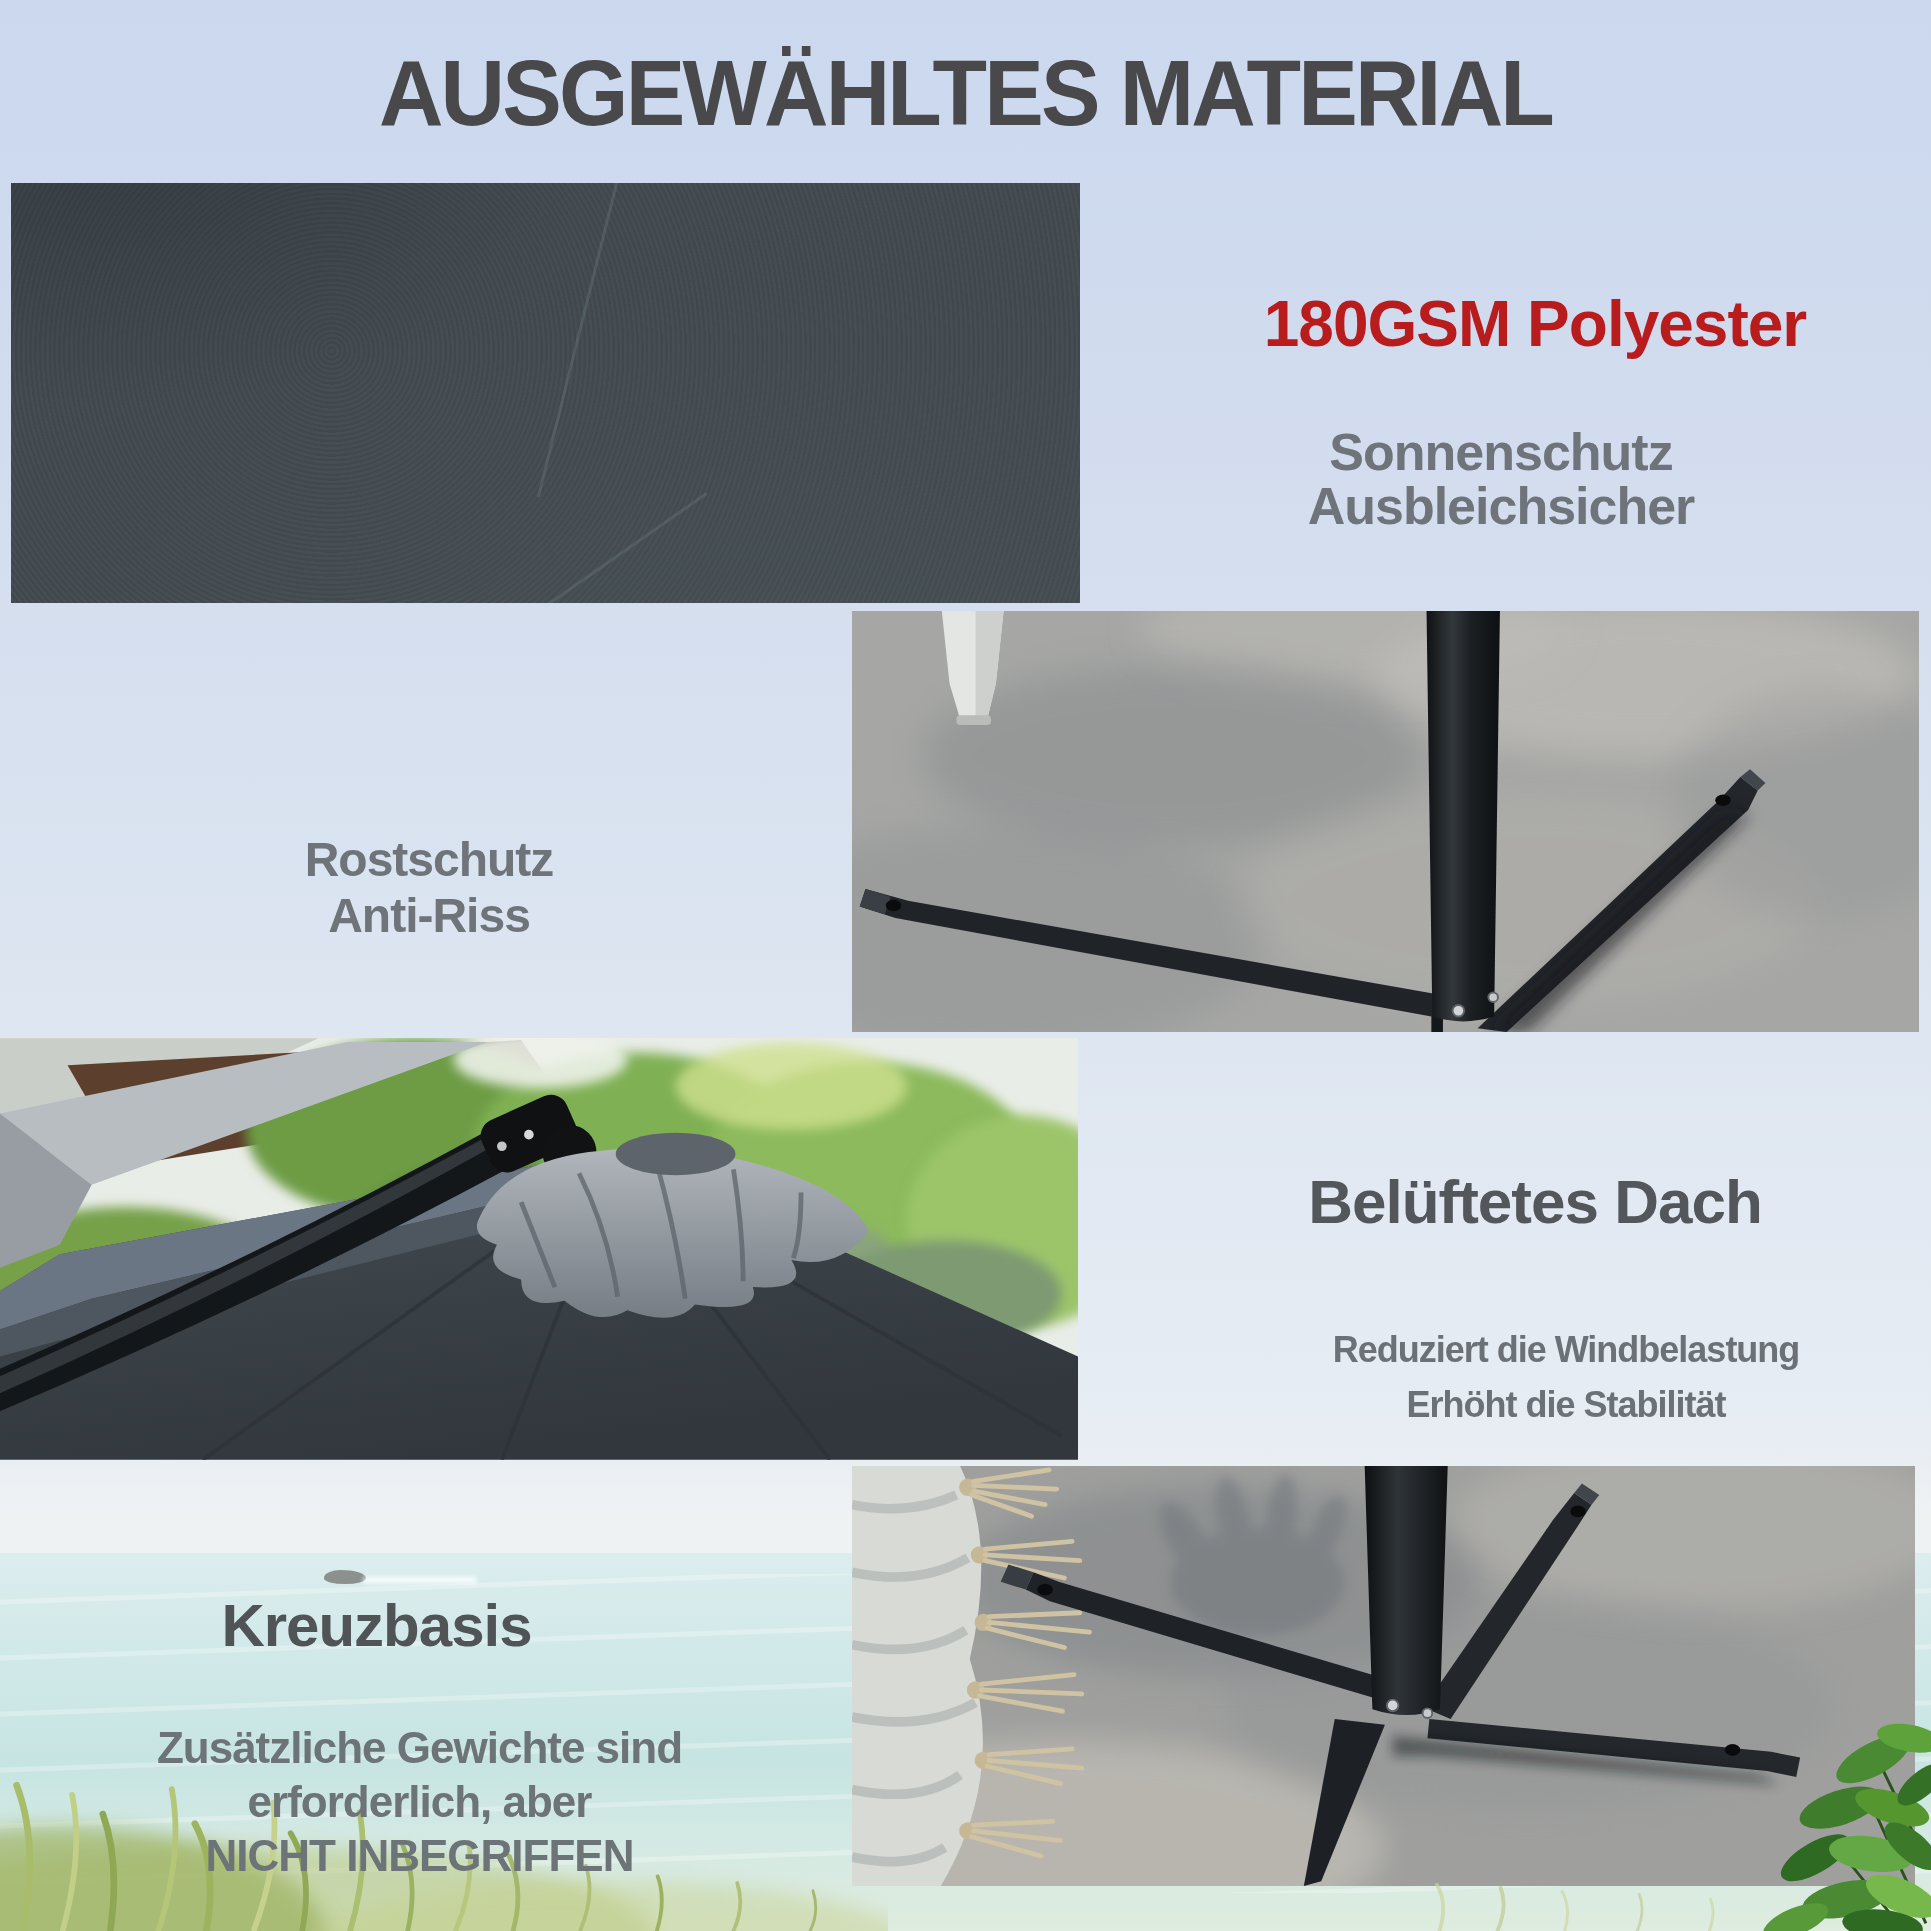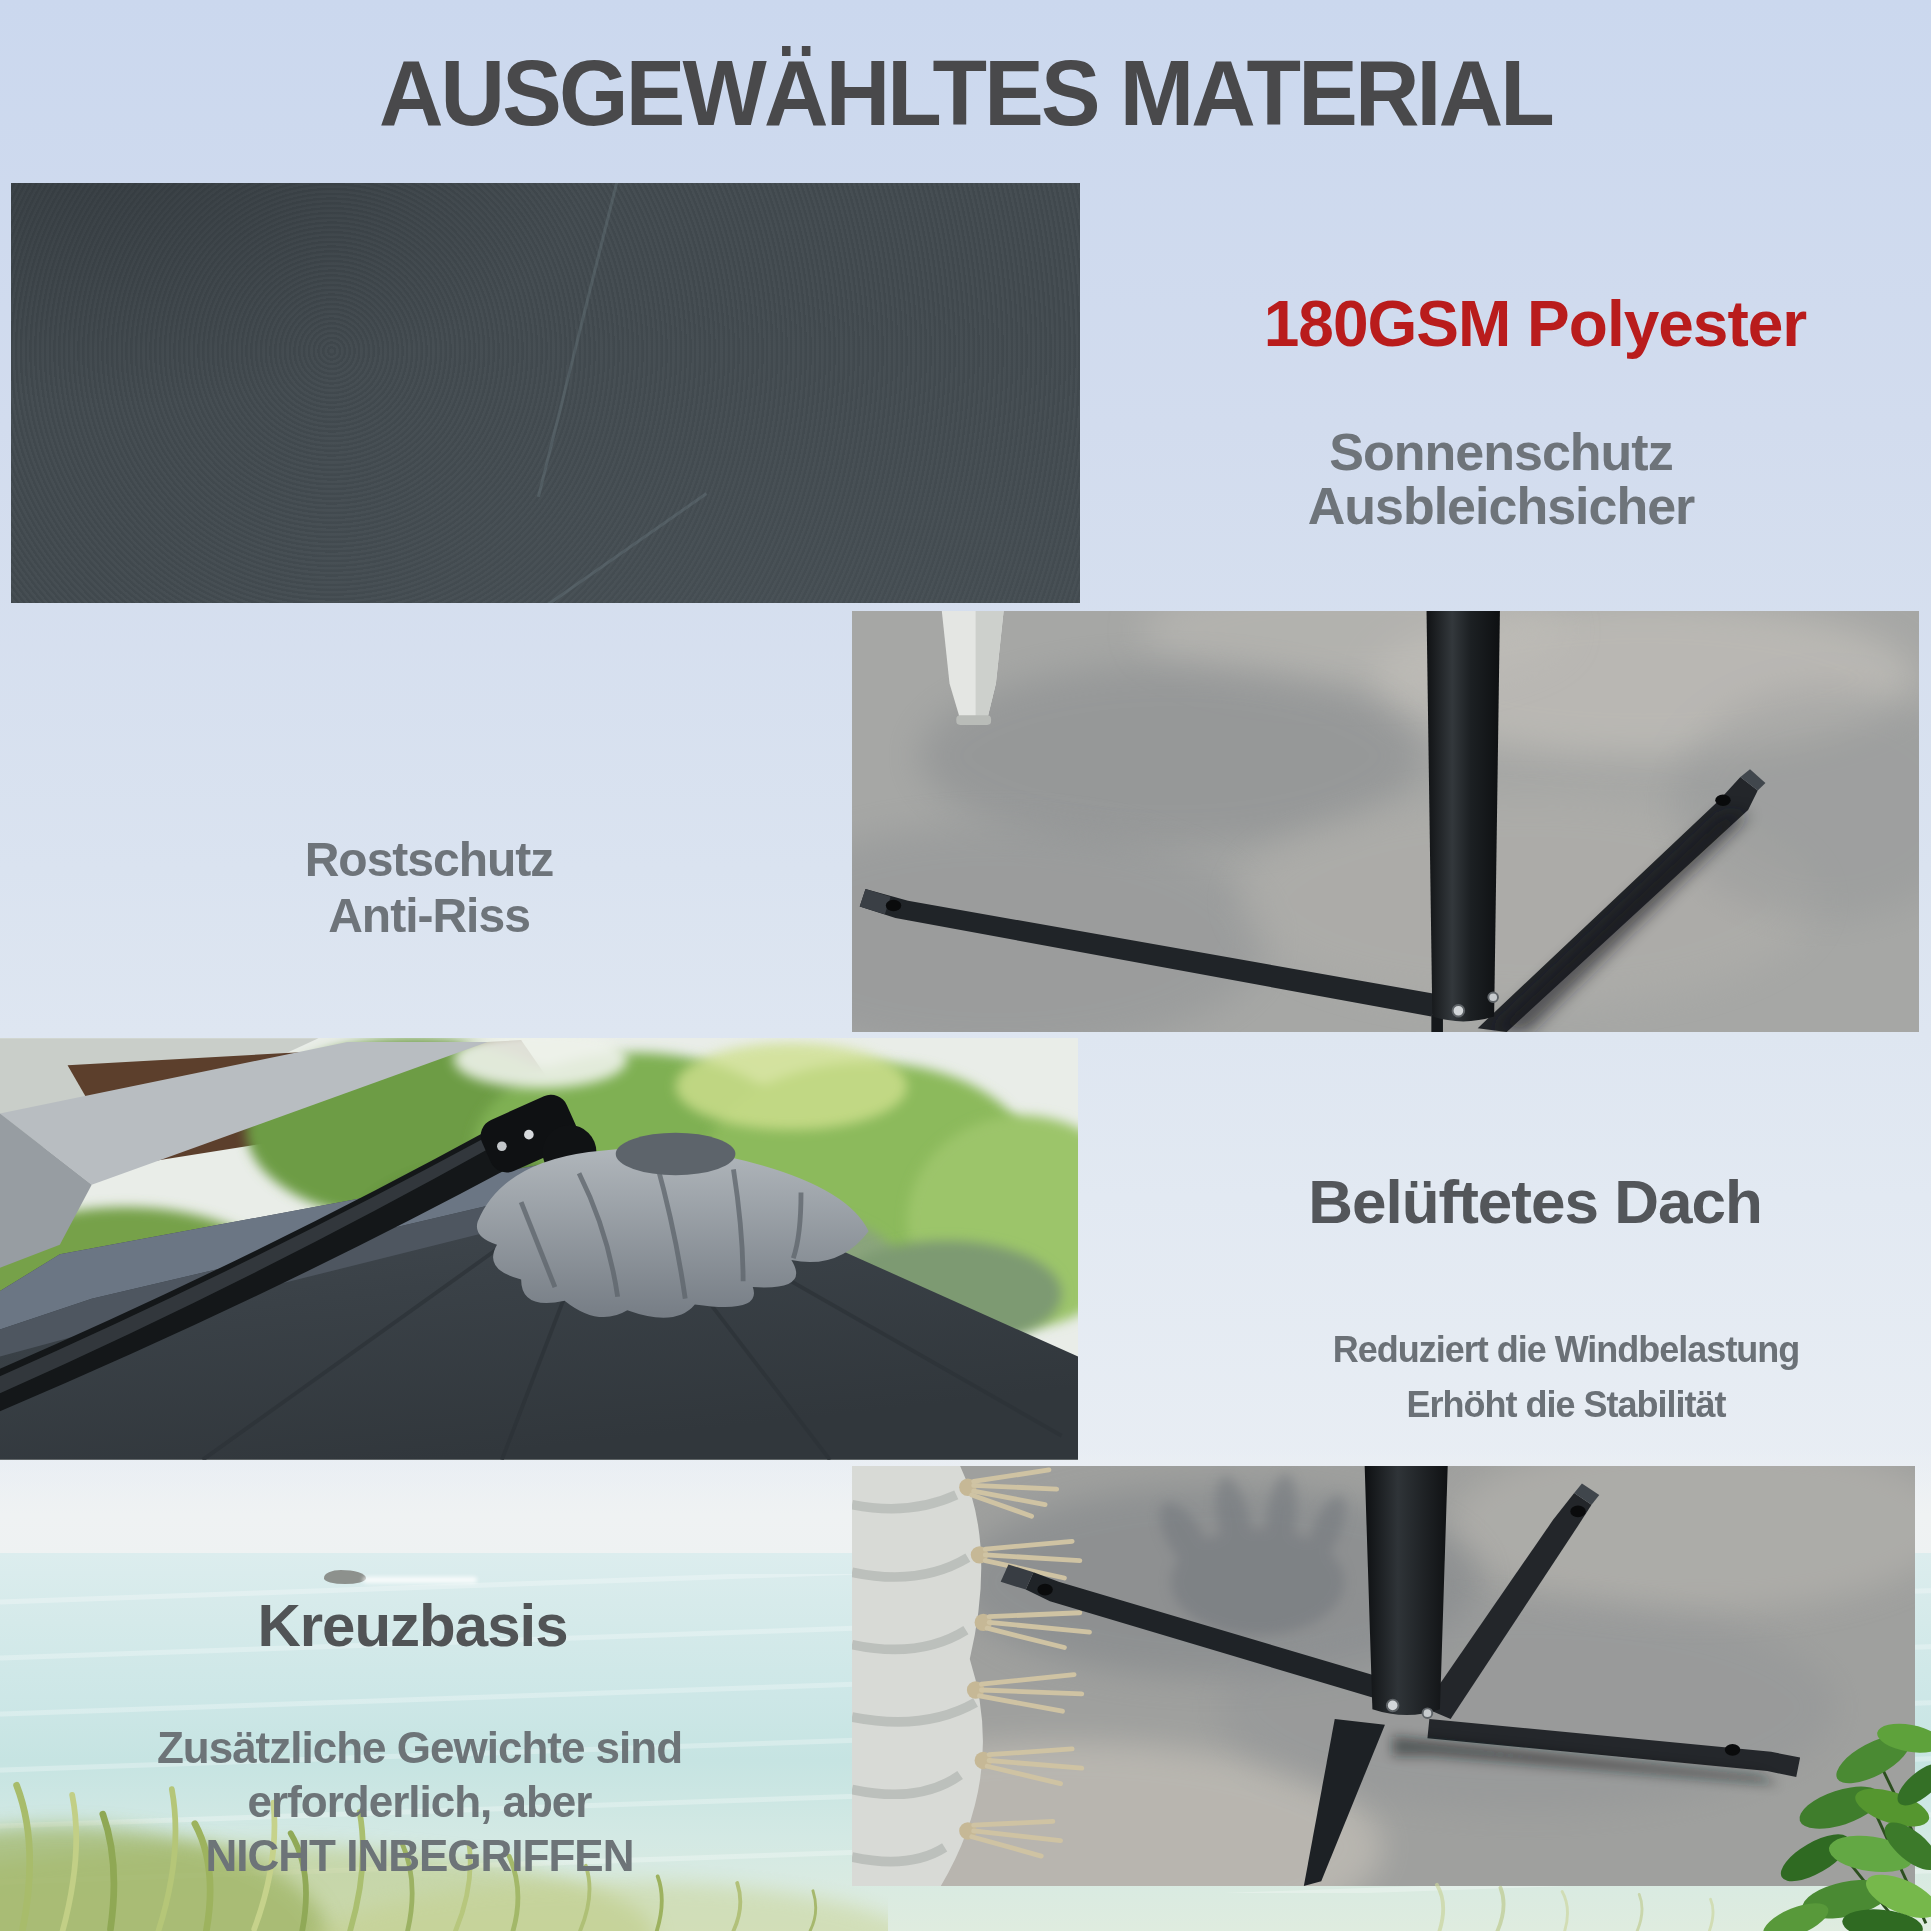--- a/index.html
+++ b/index.html
@@ -42,21 +42,21 @@
   #page-title{left:0;top:47px;width:1931px;font-size:93px;line-height:93px;font-weight:700;
     letter-spacing:-2.9px;color:#49494b;transform:scaleX(.96);}
   .f-title{font-weight:700;color:#b91c1c;letter-spacing:-1px;}
   .f-sub{font-weight:700;color:#6e747a;letter-spacing:-1px;}
   #t-polyester{left:1139px;top:292px;width:792px;font-size:64px;line-height:64px;}
   #s-polyester{left:1105px;top:425px;width:792px;font-size:52px;line-height:54px;}
   #t-mast{left:43px;top:741px;width:772px;font-size:64px;line-height:64px;color:#474a4d;}
   #s-mast{left:43px;top:832px;width:772px;font-size:48px;line-height:56px;}
   #t-roof{left:1139px;top:1170px;width:792px;font-size:62px;line-height:64px;color:#53565a;}
   #s-roof{left:1170px;top:1298px;width:792px;font-size:36px;line-height:55px;color:#6b7177;margin-top:24px;}
-  #t-base{left:0px;top:1596px;width:753px;font-size:60px;line-height:60px;color:#515456;padding-left:36px;}
+  #t-base{left:0px;top:1596px;width:753px;font-size:60px;line-height:60px;color:#515456;}
   #s-base{left:0px;top:1721px;width:753px;font-size:44px;line-height:54px;color:#6d7478;padding-left:43px;}
 </style>
 </head>
 <body>
 
 <div id="canvas">
 
   <div class="bg sky"></div>
   <div class="bg haze"></div>
   <div class="bg sea"></div>

